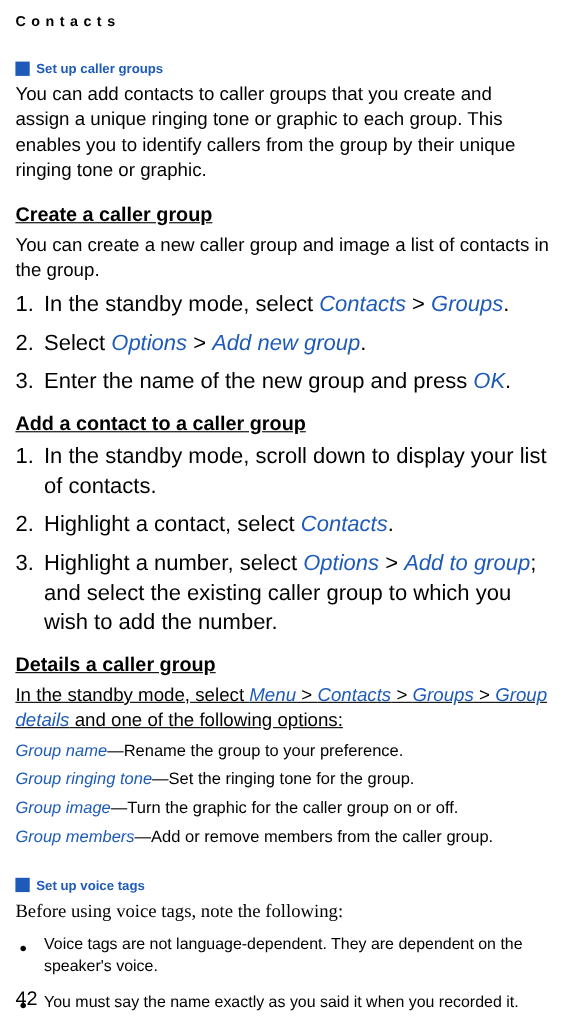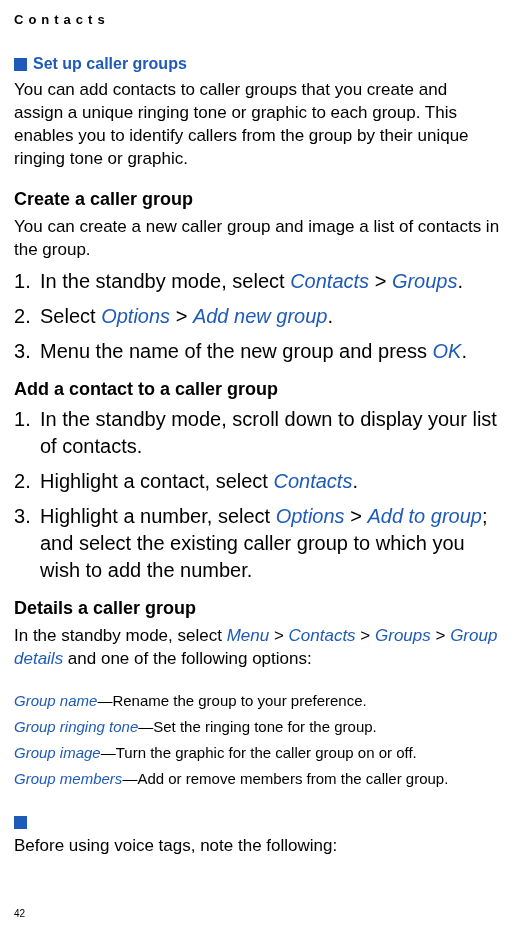--- a/index.html
+++ b/index.html
@@ -25,36 +25,37 @@
     }
     .blue-square {
       display: inline-block;
       width: 13px;
       height: 13px;
       background: #1e5bb8;
       margin-right: 6px;
       vertical-align: middle;
     }
     .section-heading {
-      font-size: 16px;
+      font-size: 12px;
       font-weight: bold;
       color: #1e5bb8;
       margin-bottom: 6px;
       display: flex;
       align-items: center;
     }
     .body-text {
       font-size: 17px;
       line-height: 1.35;
       color: #000;
       margin-bottom: 18px;
     }
     .subsection-heading {
       font-size: 18px;
       font-weight: bold;
+      text-decoration: underline;
       color: #000;
       margin-bottom: 6px;
       margin-top: 8px;
     }
     .ui-link {
       color: #1e5bb8;
       font-style: italic;
     }
     .ordered-list {
       list-style: none;
@@ -95,21 +96,21 @@
     }
     .option-line {
       font-size: 15px;
       line-height: 1.35;
       margin-bottom: 6px;
     }
     .page-number {
       position: absolute;
       bottom: 6px;
       left: 14px;
-      font-size: 10px;
+      font-size: 18px;
     }
     .gt {
       font-weight: normal;
     }
   </style>
 </head>
 <body>
 
 <div class="header">Contacts</div>
 
@@ -117,37 +118,40 @@
   <span class="blue-square"></span>
   <span>Set up caller groups</span>
 </div>
 <div class="body-text">You can add contacts to caller groups that you create and assign a unique ringing tone or graphic to each group. This enables you to identify callers from the group by their unique ringing tone or graphic.</div>
 
 <div class="subsection-heading">Create a caller group</div>
 <div class="body-text" style="margin-bottom:6px;">You can create a new caller group and image a list of contacts in the group.</div>
 <ol class="ordered-list">
   <li><span>In the standby mode, select </span><span class="ui-link">Contacts</span><span class="gt"> &gt; </span><span class="ui-link">Groups</span><span>.</span></li>
   <li><span>Select </span><span class="ui-link">Options</span><span class="gt"> &gt; </span><span class="ui-link">Add new group</span><span>.</span></li>
-  <li><span>Menu the name of the new group and press </span><span class="ui-link">OK</span><span>.</span></li>
+  <li><span>Enter the name of the new group and press </span><span class="ui-link">OK</span><span>.</span></li>
 </ol>
 
 <div class="subsection-heading">Add a contact to a caller group</div>
 <ol class="ordered-list">
   <li>In the standby mode, scroll down to display your list of contacts.</li>
   <li><span>Highlight a contact, select </span><span class="ui-link">Contacts</span><span>.</span></li>
   <li><span>Highlight a number, select </span><span class="ui-link">Options</span><span class="gt"> &gt; </span><span class="ui-link">Add to group</span><span>; and select the existing caller group to which you wish to add the number.</span></li>
 </ol>
 
 <div class="subsection-heading">Details a caller group</div>
-<div class="body-text" style="margin-bottom:20px;"><span>In the standby mode, select </span><span class="ui-link">Menu</span><span class="gt"> &gt; </span><span class="ui-link">Contacts</span><span class="gt"> &gt; </span><span class="ui-link">Groups</span><span class="gt"> &gt; </span><span class="ui-link">Group details</span><span> and one of the following options:</span></div>
+<div class="body-text" style="margin-bottom:6px;text-decoration:underline;"><span>In the standby mode, select </span><span class="ui-link">Menu</span><span class="gt"> &gt; </span><span class="ui-link">Contacts</span><span class="gt"> &gt; </span><span class="ui-link">Groups</span><span class="gt"> &gt; </span><span class="ui-link">Group details</span><span> and one of the following options:</span></div>
 <div class="option-line"><span class="ui-link">Group name</span><span>—Rename the group to your preference.</span></div>
 <div class="option-line"><span class="ui-link">Group ringing tone</span><span>—Set the ringing tone for the group.</span></div>
 <div class="option-line"><span class="ui-link">Group image</span><span>—Turn the graphic for the caller group on or off.</span></div>
 <div class="option-line" style="margin-bottom:26px;"><span class="ui-link">Group members</span><span>—Add or remove members from the caller group.</span></div>
 
 <div class="section-heading">
   <span class="blue-square"></span>
+  <span>Set up voice tags</span>
 </div>
-<div class="body-text" style="margin-bottom:10px;">Before using voice tags, note the following:</div>
+<div class="body-text" style="margin-bottom:10px;font-family:Liberation Serif, serif;">Before using voice tags, note the following:</div>
 <ul class="bullet-list">
+  <li>Voice tags are not language-dependent. They are dependent on the speaker's voice.</li>
+  <li>You must say the name exactly as you said it when you recorded it.</li>
 </ul>
 
 <div class="page-number">42</div>
 
 </body></html>

